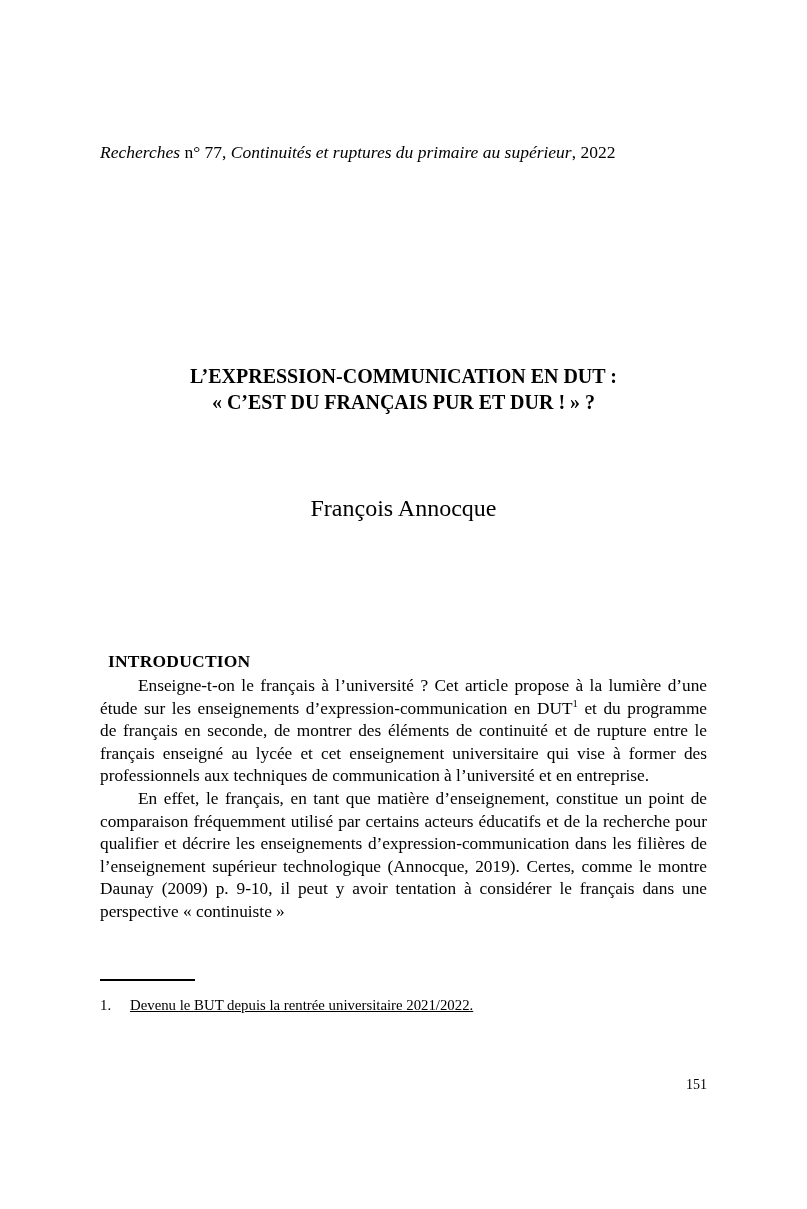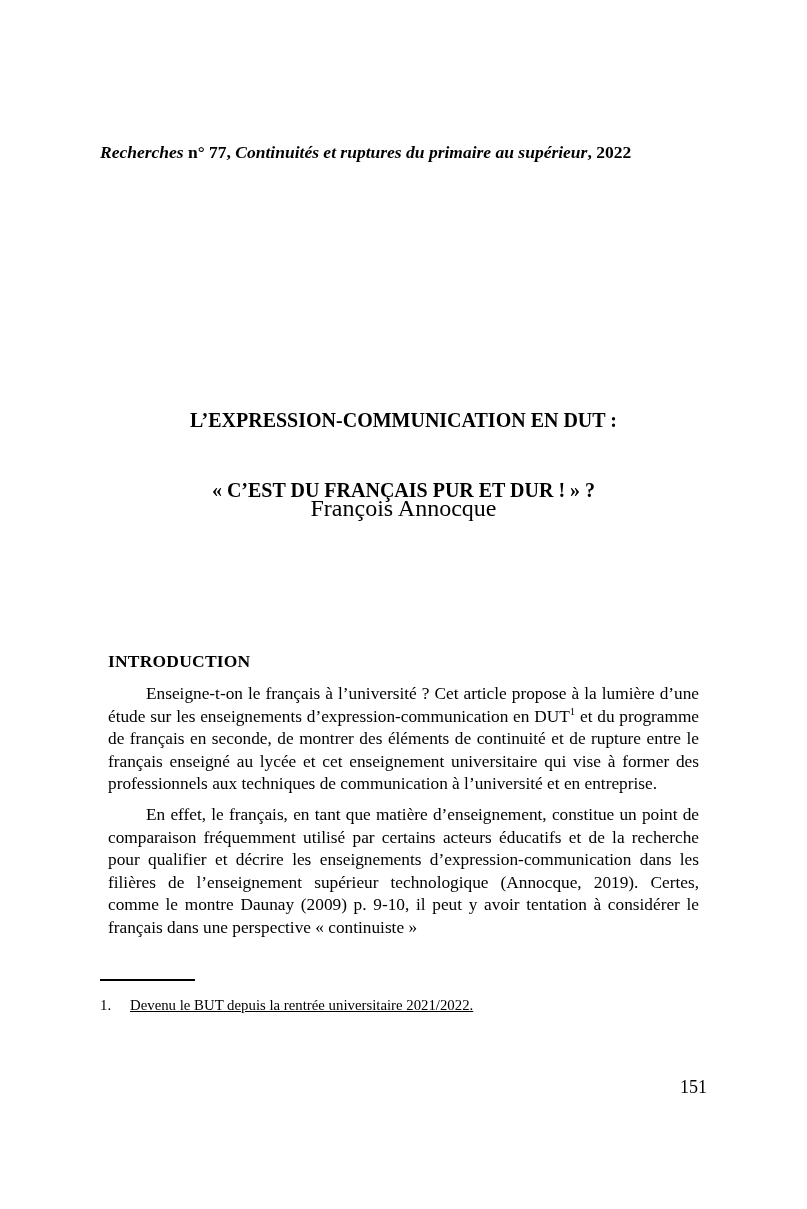--- a/index.html
+++ b/index.html
@@ -11,36 +11,36 @@
     color: #000000;
     font-family: "Liberation Serif", serif;
     overflow: hidden;
   }
   .running-header {
     position: absolute;
     left: 100px;
     top: 142px;
     width: 607px;
     font-size: 17.5px;
-    font-weight: bold;
+    font-weight: normal;
     white-space: nowrap;
   }
   .running-header .it { font-style: italic; }
   .article-title {
     position: absolute;
     left: 100px;
     top: 363px;
     width: 607px;
     margin: 0;
     text-align: center;
     font-size: 20px;
     font-weight: bold;
     line-height: 26px;
   }
-  .article-title .title-line { display: block; margin-top: 44px; }
+  .article-title .title-line { display: block; }
   .author-block {
     position: absolute;
     left: 100px;
     top: 496px;
     width: 607px;
     text-align: center;
     font-size: 24px;
     line-height: 24px;
   }
   .section-heading {
@@ -54,21 +54,21 @@
   }
   .body-text {
     position: absolute;
     left: 100px;
     top: 675px;
     width: 607px;
     font-size: 17.3px;
     line-height: 22.6px;
     text-align: justify;
   }
-  .body-text p { margin: 8px; text-indent: 38px; }
+  .body-text p { margin: 0; text-indent: 38px; }
   .body-text sup {
     font-size: 0.62em;
     vertical-align: super;
     line-height: 0;
   }
   .footnote-rule {
     position: absolute;
     left: 100px;
     top: 979px;
     width: 95px;
@@ -86,21 +86,21 @@
     font-weight: 500;
   }
   .footnote .fn-num { flex: 0 0 30px; }
   .footnote .fn-text { flex: 1; text-decoration: underline; }
   .page-number {
     position: absolute;
     left: 100px;
     top: 1077px;
     width: 607px;
     text-align: right;
-    font-size: 18px;
+    font-size: 14px;
   }
 </style>
 </head>
 <body>
 
 <div class="page">
 
   <div class="running-header">
     <span class="it">Recherches</span><span> n° 77, </span><span class="it">Continuités et ruptures du primaire au supérieur</span><span>, 2022</span>
   </div>

